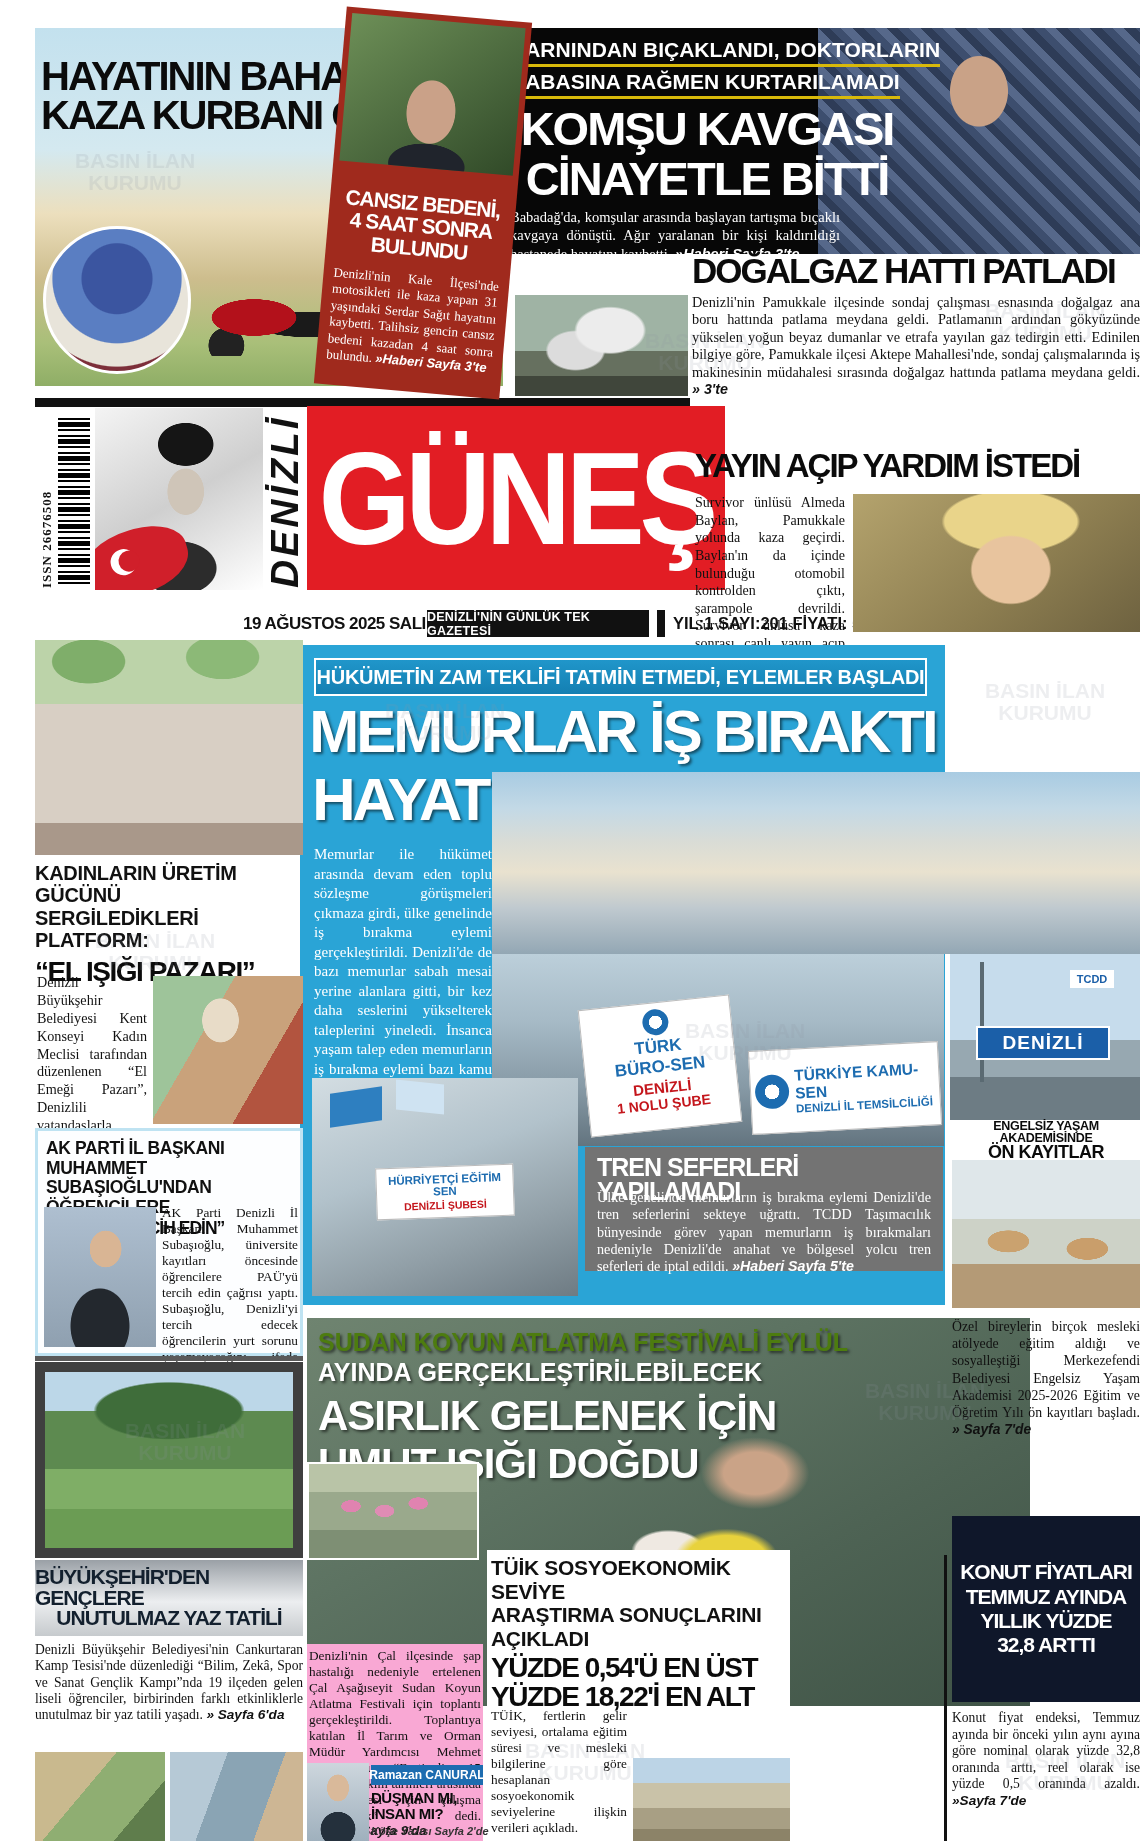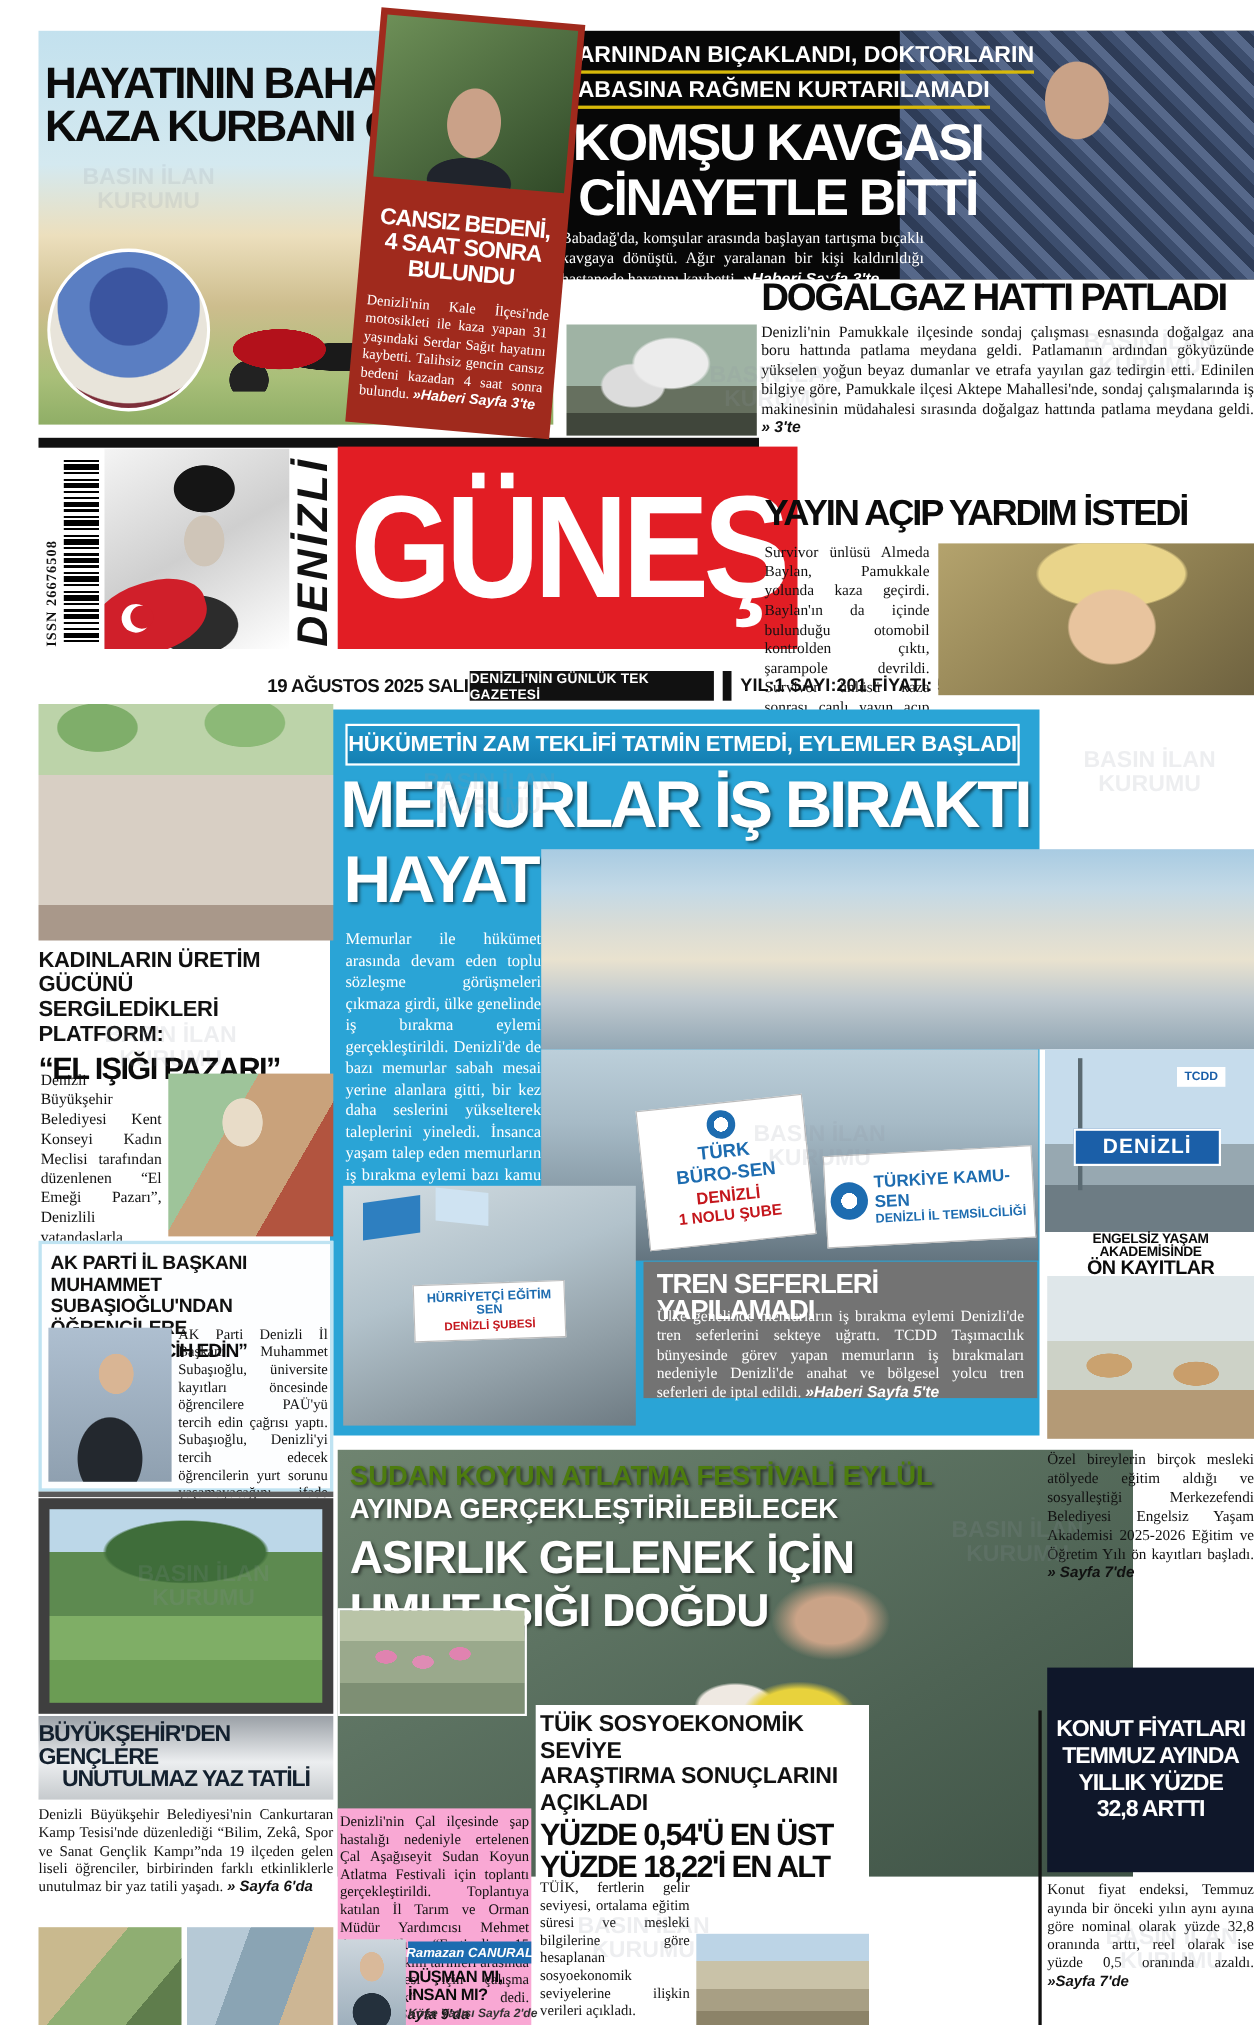--- a/index.html
+++ b/index.html
@@ -243,21 +243,21 @@
     </div>
     <p class="bd" style="margin:8px 0 14px;width:188px;font-size:13.6px;line-height:1.22;">
       <span>Konut fiyat endeksi, Temmuz ayında bir önceki yılın aynı ayına göre nominal olarak yüzde 32,8 oranında arttı, reel olarak ise yüzde 0,5 oranında azaldı.</span>
       <b class="ref">»Sayfa 7'de</b>
     </p>
   </section>
 
   <section class="abs" style="left:307px;top:1763px;width:176px;height:78px;z-index:5;">
     <div class="photo" style="left:0;top:0;width:62px;height:78px;background:radial-gradient(ellipse 18px 22px at 50% 32%,#d9b99a 60%,transparent 62%),radial-gradient(ellipse 26px 26px at 50% 85%,#24303c 66%,transparent 68%),linear-gradient(#cdd6dd,#9fb0bd);"></div>
     <div style="position:absolute;left:64px;top:2px;width:112px;height:20px;background:#1d6cb0;display:flex;align-items:center;justify-content:center;">
-      <span style="font-size:12px;font-weight:800;font-style:italic;color:#fff;white-space:nowrap;">Ramazan CANURAL</span>
+      <span style="font-size:12px;font-weight:800;color:#fff;white-space:nowrap;">Ramazan CANURAL</span>
     </div>
     <div class="hl" style="position:absolute;left:64px;top:27px;width:112px;font-size:15px;letter-spacing:-0.5px;line-height:1.05;">DÜŞMAN MI, İNSAN MI?</div>
     <div style="position:absolute;left:64px;top:62px;font-size:11px;font-style:italic;font-weight:600;color:#333;white-space:nowrap;">Köşe Yazısı Sayfa 2'de</div>
   </section>
 
   <div class="wm" style="left:70px;top:150px;">BASIN İLAN KURUMU</div>
   <div class="wm" style="left:640px;top:330px;">BASIN İLAN KURUMU</div>
   <div class="wm" style="left:980px;top:300px;">BASIN İLAN KURUMU</div>
   <div class="wm" style="left:380px;top:700px;">BASIN İLAN KURUMU</div>
   <div class="wm" style="left:980px;top:680px;">BASIN İLAN KURUMU</div>

